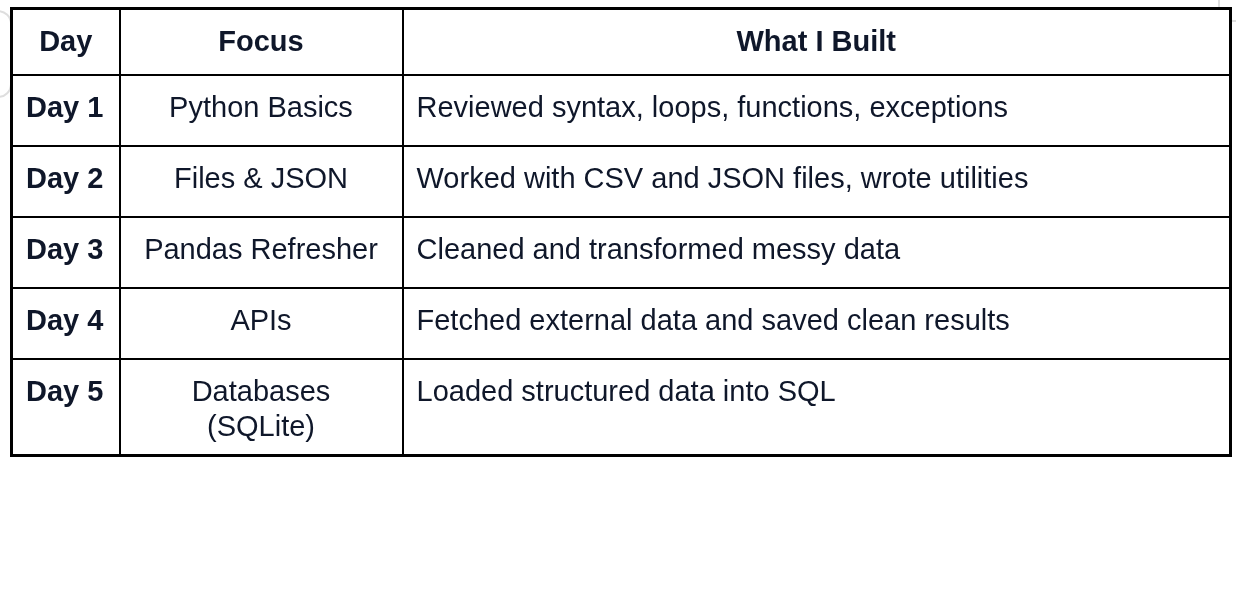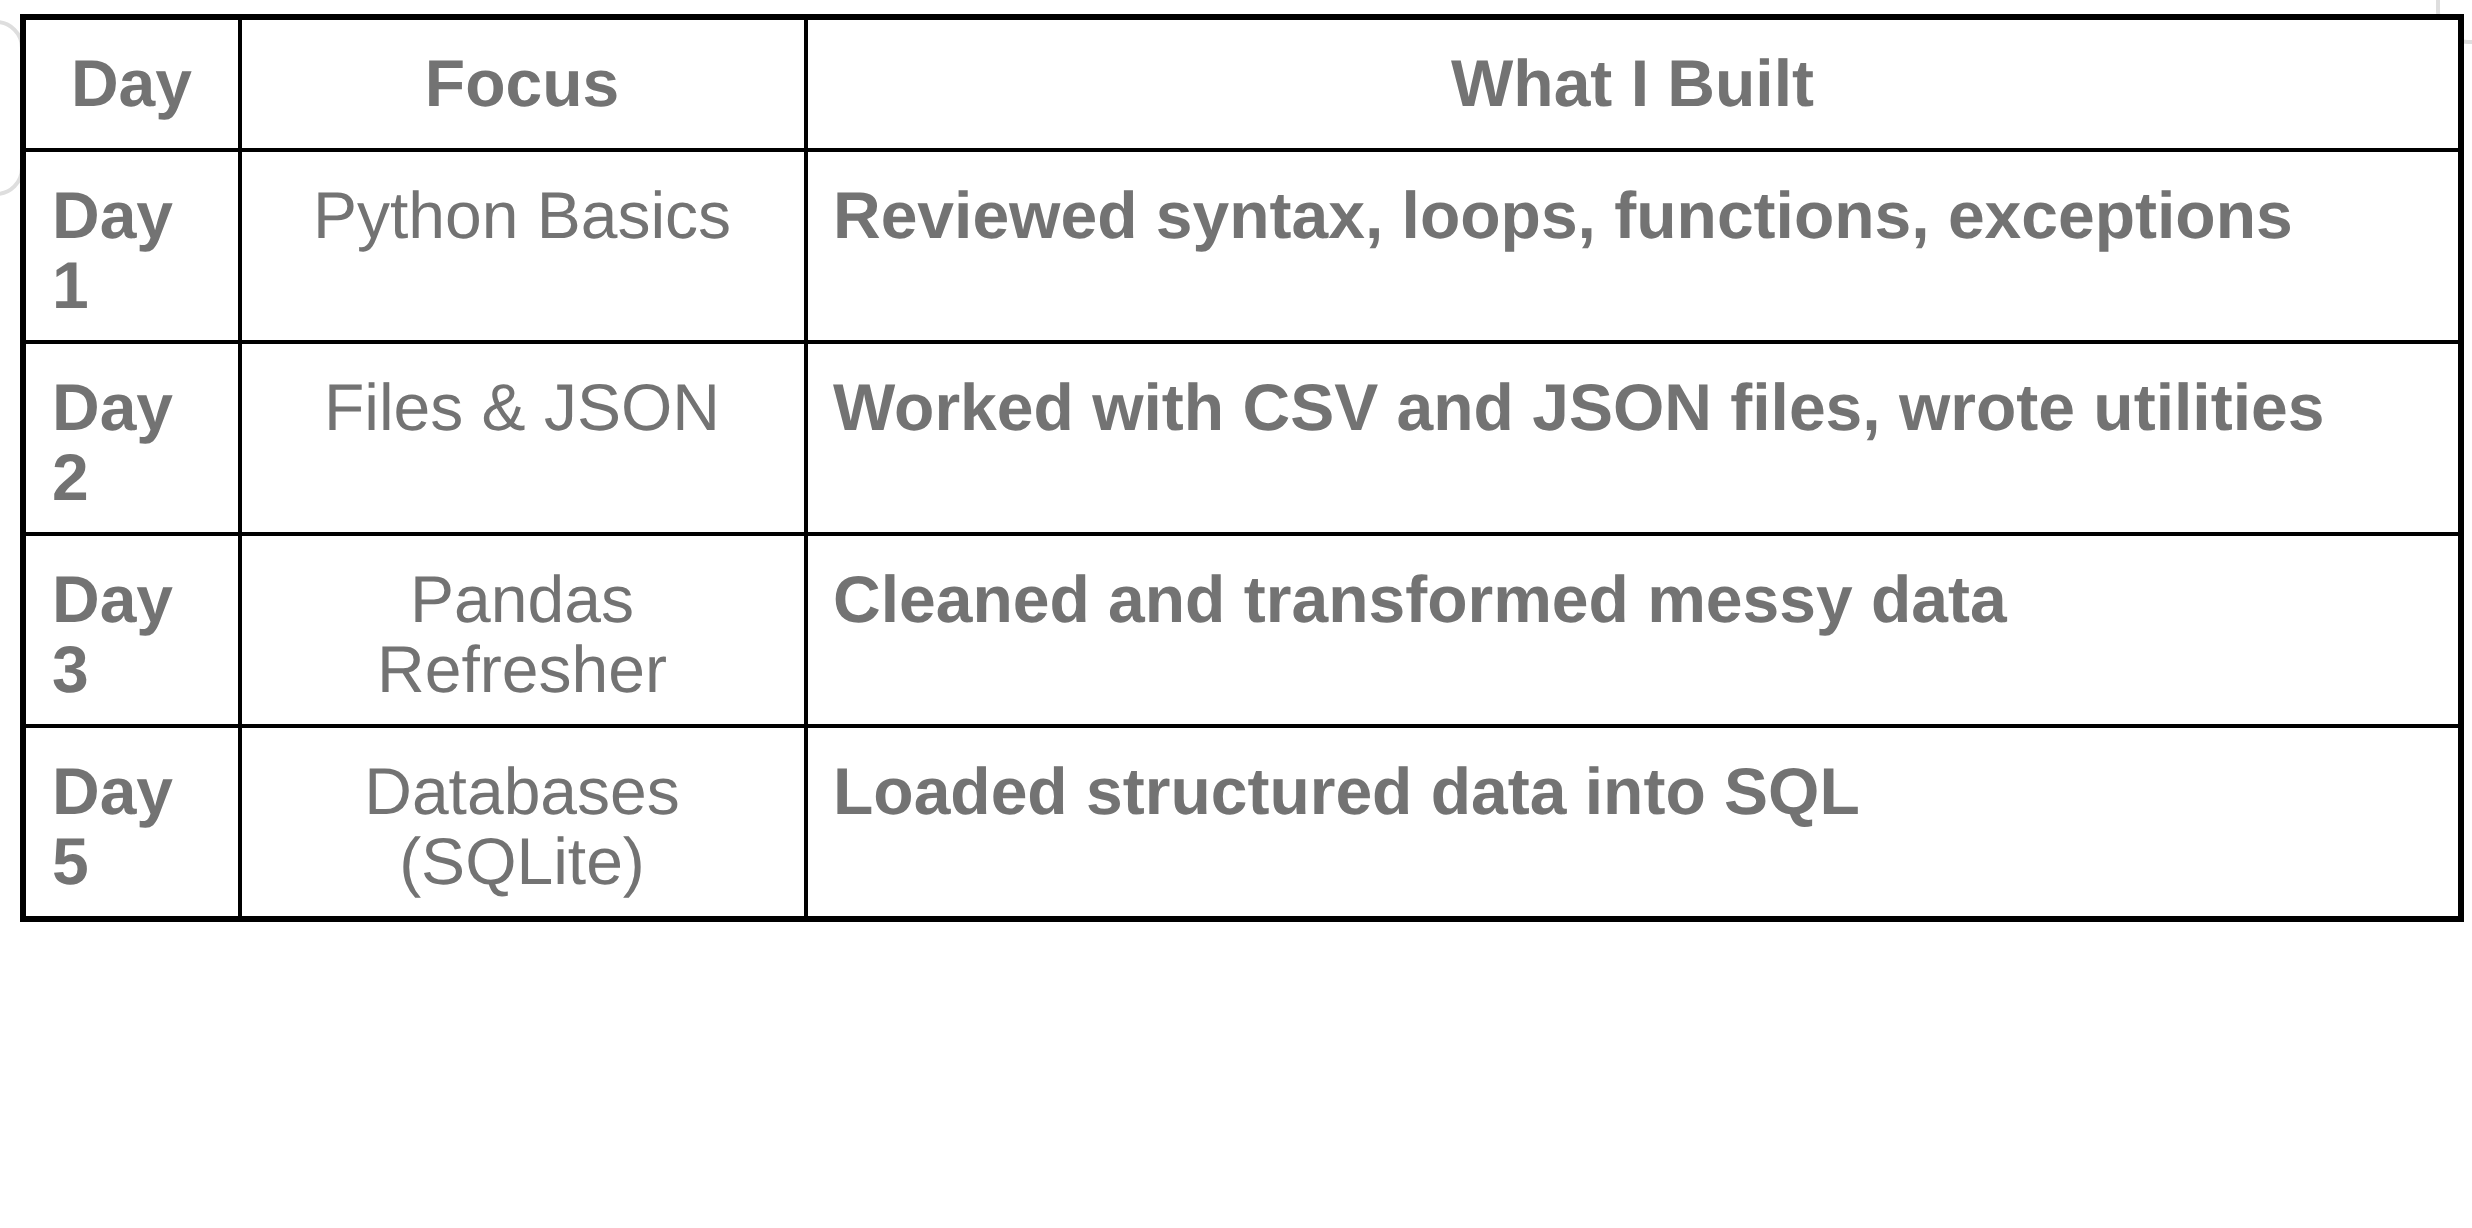--- a/index.html
+++ b/index.html
@@ -26,40 +26,39 @@
     table-layout: fixed;
     background: #ffffff;
     border: 3px solid #000000;
   }
   table.schedule col.c-day   { width: 108px; }
   table.schedule col.c-focus { width: 283px; }
   table.schedule col.c-built { width: 828px; }
   table.schedule th, table.schedule td {
     border: 2px solid #000000;
     vertical-align: top;
-    font-size: 33px;
+    font-size: 29px;
     line-height: 35px;
-    color: #737373;
+    color: #0f172a;
     padding: 14px 13px 10px 13px;
     overflow: hidden;
   }
   table.schedule th {
     font-weight: bold;
     text-align: center;
   }
   td.cell-day {
     font-weight: bold;
   }
   td.cell-focus {
     text-align: center;
     white-space: pre-line;
   }
   td.cell-built {
     text-align: left;
-    font-weight: bold;
   }
   tr.row-header { height: 66px; }
   tr.row-std    { height: 71px; }
   tr.row-tall   { height: 86px; }
   tr.row-last   { height: 67px; }
 
   
   .corner-artifact-left {
     position: absolute;
     left: -18px;
@@ -111,20 +110,25 @@
       <tr class="row-std">
         <td class="cell-day">Day 2</td>
         <td class="cell-focus">Files &amp; JSON</td>
         <td class="cell-built">Worked with CSV and JSON files, wrote utilities</td>
       </tr>
       <tr class="row-std">
         <td class="cell-day">Day 3</td>
         <td class="cell-focus">Pandas Refresher</td>
         <td class="cell-built">Cleaned and transformed messy data</td>
       </tr>
+      <tr class="row-std">
+        <td class="cell-day">Day 4</td>
+        <td class="cell-focus">APIs</td>
+        <td class="cell-built">Fetched external data and saved clean results</td>
+      </tr>
       <tr class="row-tall">
         <td class="cell-day">Day 5</td>
         <td class="cell-focus">Databases
 (SQLite)</td>
         <td class="cell-built">Loaded structured data into SQL</td>
       </tr>
     </tbody>
   </table>
 </div>
 

